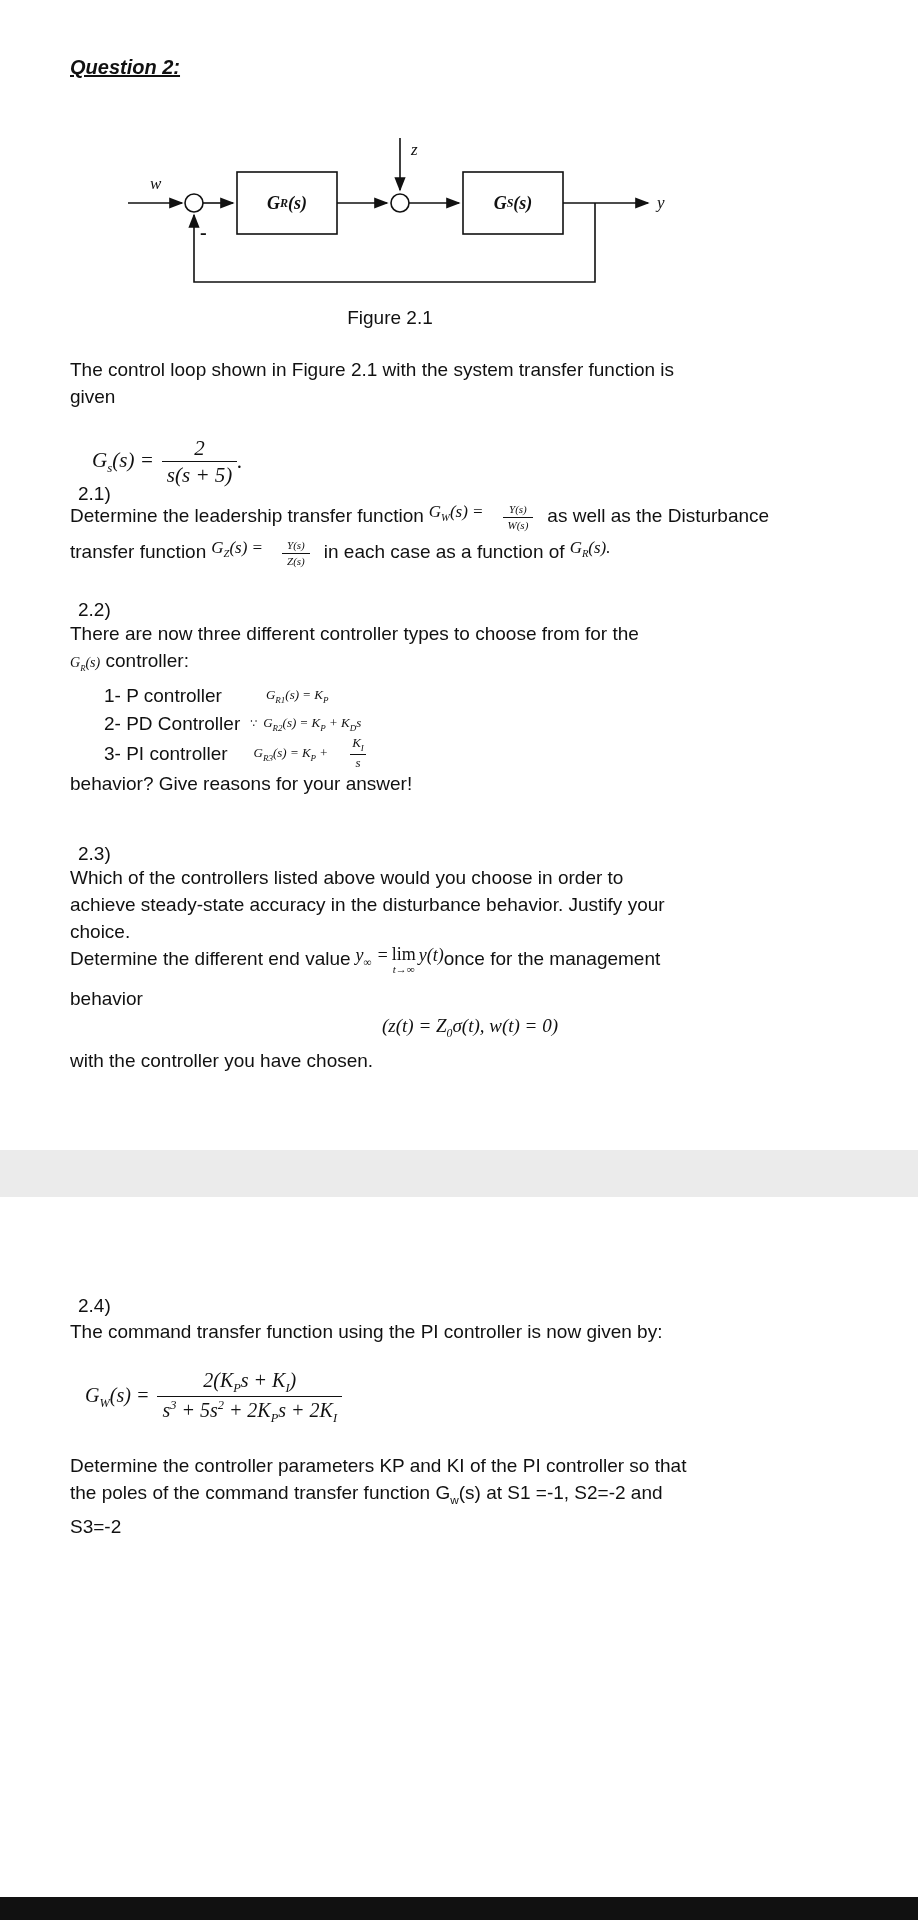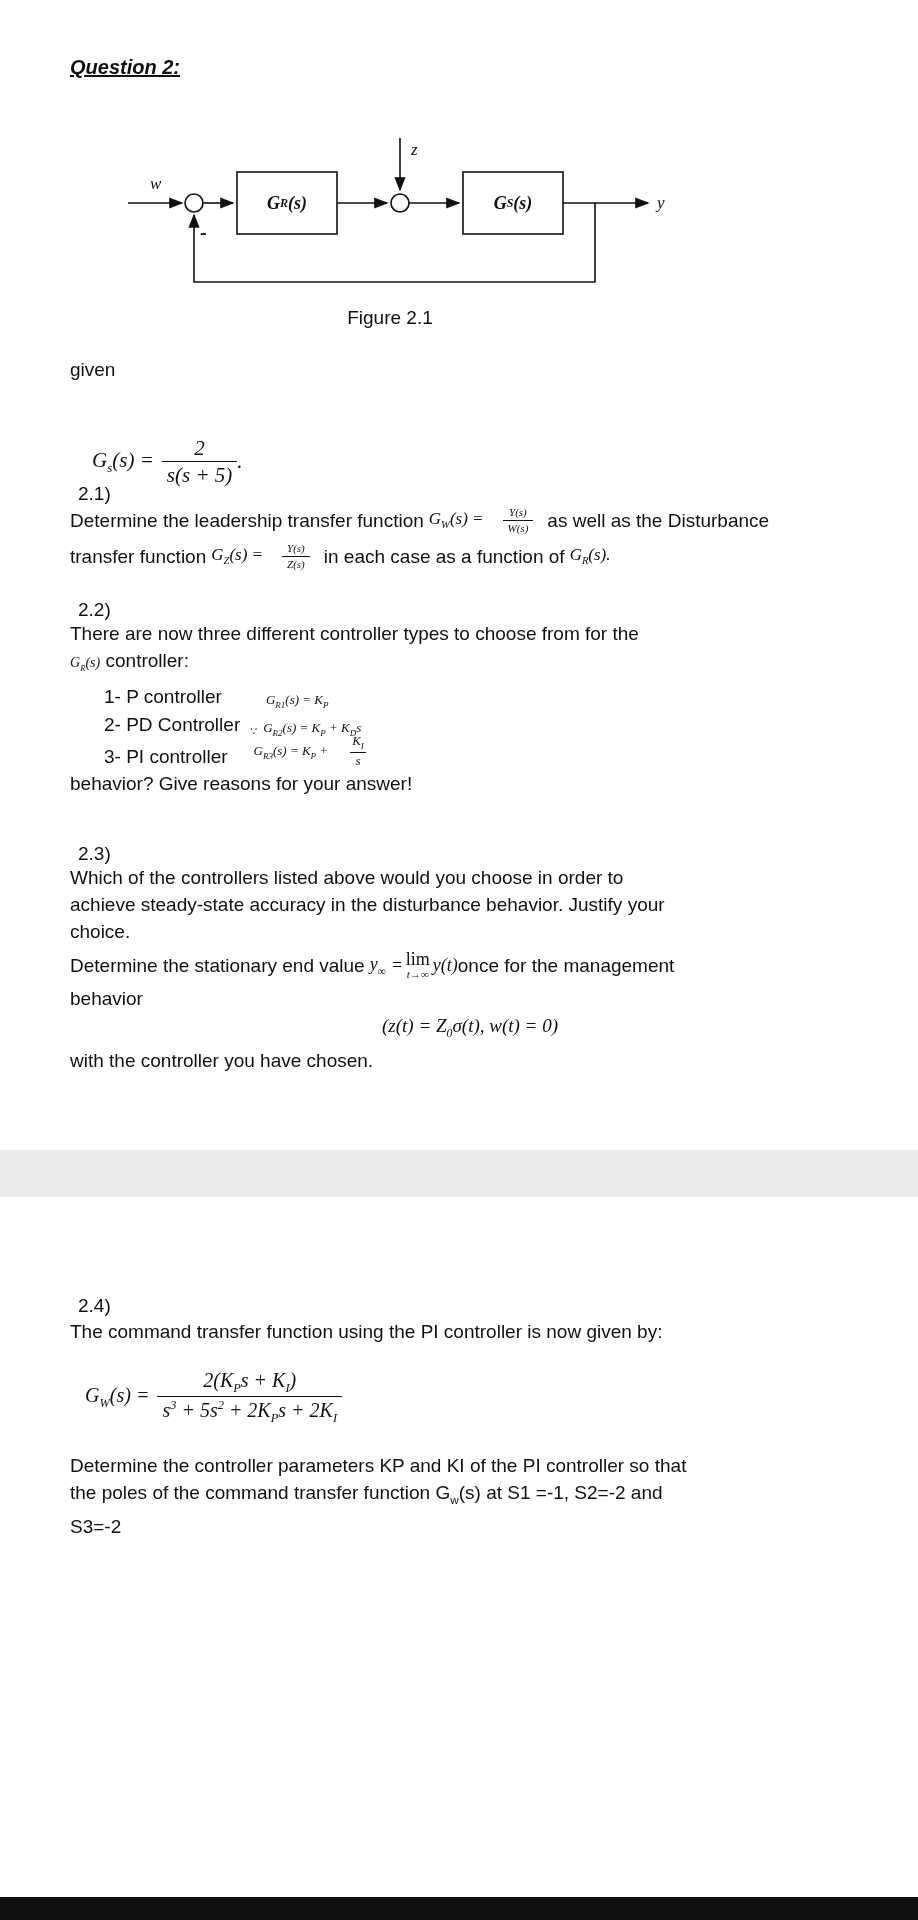--- a/index.html
+++ b/index.html
@@ -45,23 +45,23 @@
   .frac { display:inline-flex; flex-direction:column; align-items:center; vertical-align:middle; line-height:1.15; }
   .frac .den { border-top:1.4px solid #111; }
   .frac .num, .frac .den { padding:1px 5px; text-align:center; }
 
   .formula-row { display:flex; align-items:center; font-size:21px; }
   .formula-row .lhs { margin-right:8px; }
 
   .inline-math { font-size:17px; margin:0 5px; }
   .small-frac { font-size:11px; margin:0 14px; }
 
-  .flexline { display:flex; align-items:center; height:36px; }
-
-  .list-item { display:flex; align-items:flex-end; height:28px; margin-left:34px; }
+  .flexline { display:flex; align-items:flex-start; height:36px; }
+
+  .list-item { display:flex; align-items:center; height:28px; margin-left:34px; }
   .sf { font-family:"Liberation Serif", serif; font-style:italic; font-size:13px; color:#111; }
   .sf sub { font-size:9px; }
   .mark { font-size:11px; margin:0 6px 0 10px; font-family:"Liberation Serif", serif; }
 
   .lim-block { display:inline-flex; flex-direction:column; align-items:center; line-height:1; margin:0 3px; }
   .lim-top { font-style:normal; font-size:18px; }
   .lim-sub { font-size:11px; margin-top:1px; }
 
   .center-line { text-align:center; font-size:19px; }
 
@@ -119,20 +119,21 @@
     <div class="blk-label" style="left:393px; top:42px; width:100px; height:62px;">
       <span>G</span>
         <sub>S</sub>
         <span>(s)</span>
     </div>
   </div>
 
   <div class="abs bt fig-caption">Figure 2.1</div>
 
   <div class="abs para" style="top:356px;">
+    <div class="bt">The control loop shown in Figure 2.1 with the system transfer function is</div>
     <div class="bt">given</div>
   </div>
 
   <div class="abs" style="left:92px; top:410px;margin-top:25px;">
     <div class="formula-row m">
       <span class="lhs"><span>G</span><sub>s</sub><span>(s) =</span></span>
       <span class="frac">
         <span class="num">2</span>
         <span class="den">s(s + 5)</span>
       </span>
@@ -190,21 +191,21 @@
     </div>
     <div class="bt">behavior? Give reasons for your answer!</div>
   </div>
 
   <div class="abs bt" style="left:78px; top:840px;">2.3)</div>
   <div class="abs para" style="top:864px;">
     <div class="bt">Which of the controllers listed above would you choose in order to</div>
     <div class="bt">achieve steady-state accuracy in the disturbance behavior. Justify your</div>
     <div class="bt">choice.</div>
     <div class="flexline" style="height:40px;">
-      <span class="bt">Determine the stationary end value</span>
+      <span class="bt">Determine the different end value</span>
       <span class="m" style="font-size:18px; margin:0 5px;"><span>y</span><sub>∞</sub></span>
       <span class="m" style="font-size:18px;">=</span>
       <span class="m lim-block">
         <span class="lim-top">lim</span>
         <span class="lim-sub">t→∞</span>
       </span>
       <span class="m" style="font-size:18px;">y(t)</span>
       <span class="bt">once for the management</span>
     </div>
     <div class="bt">behavior</div>

